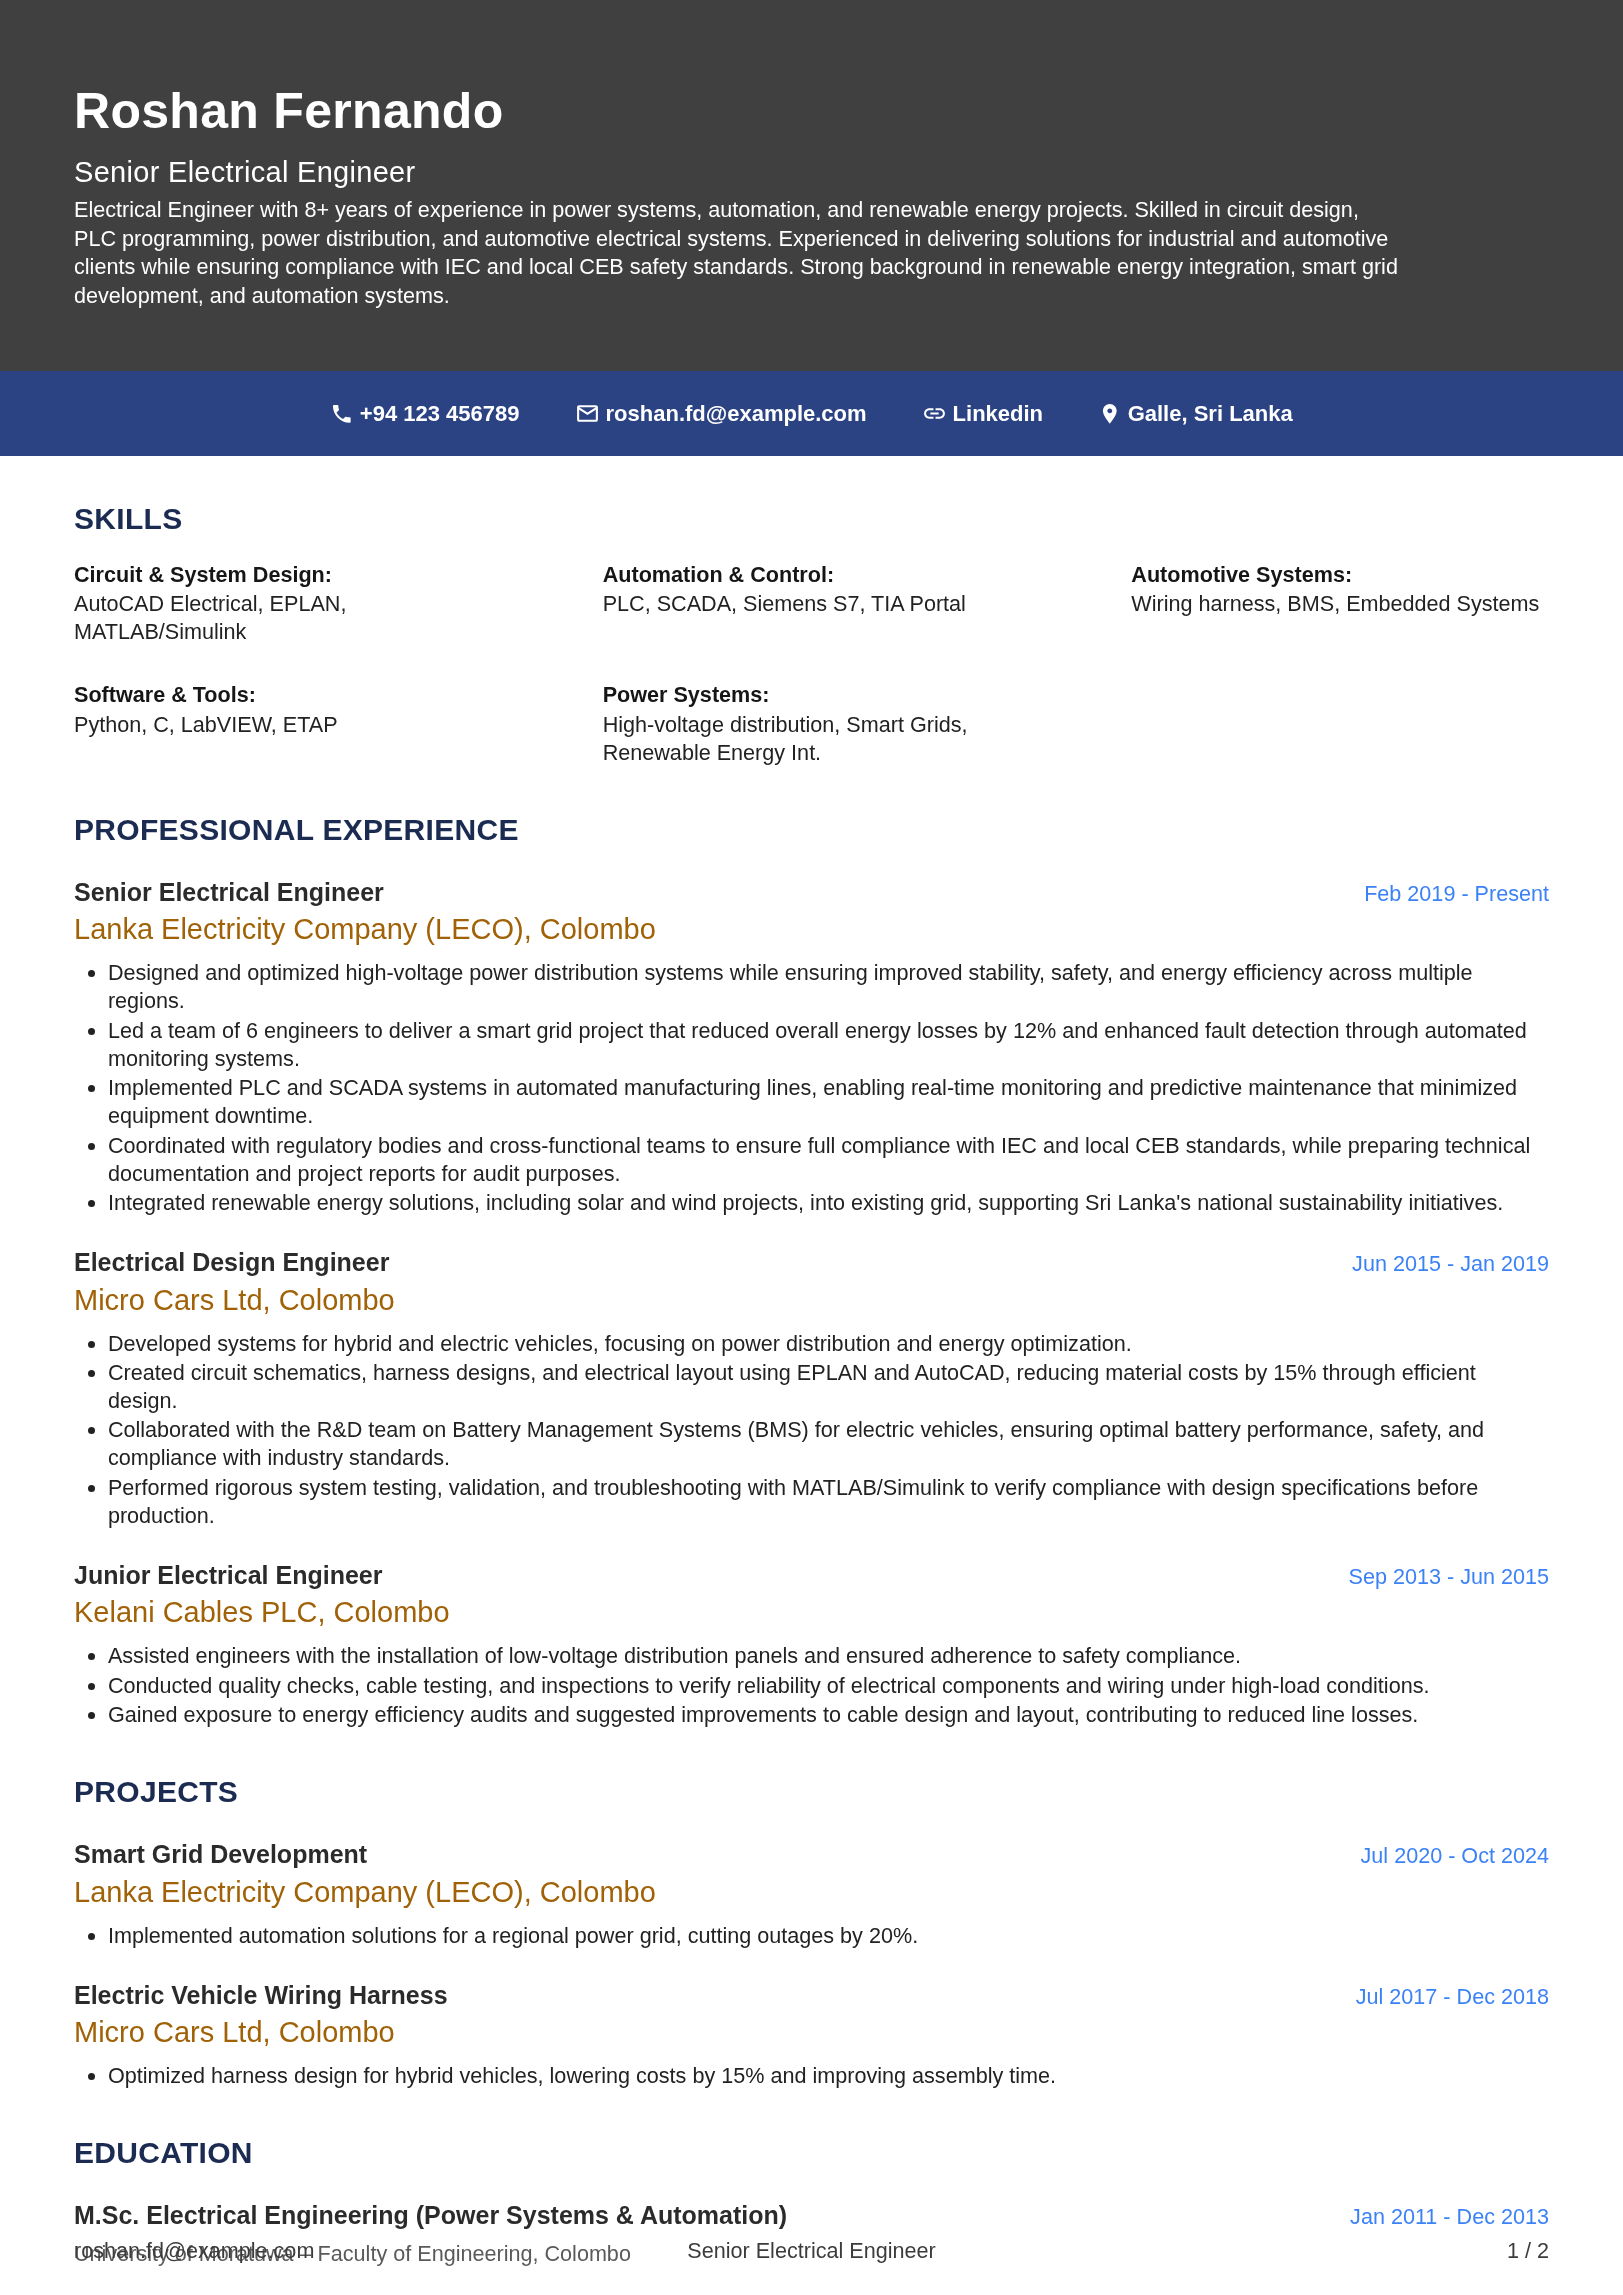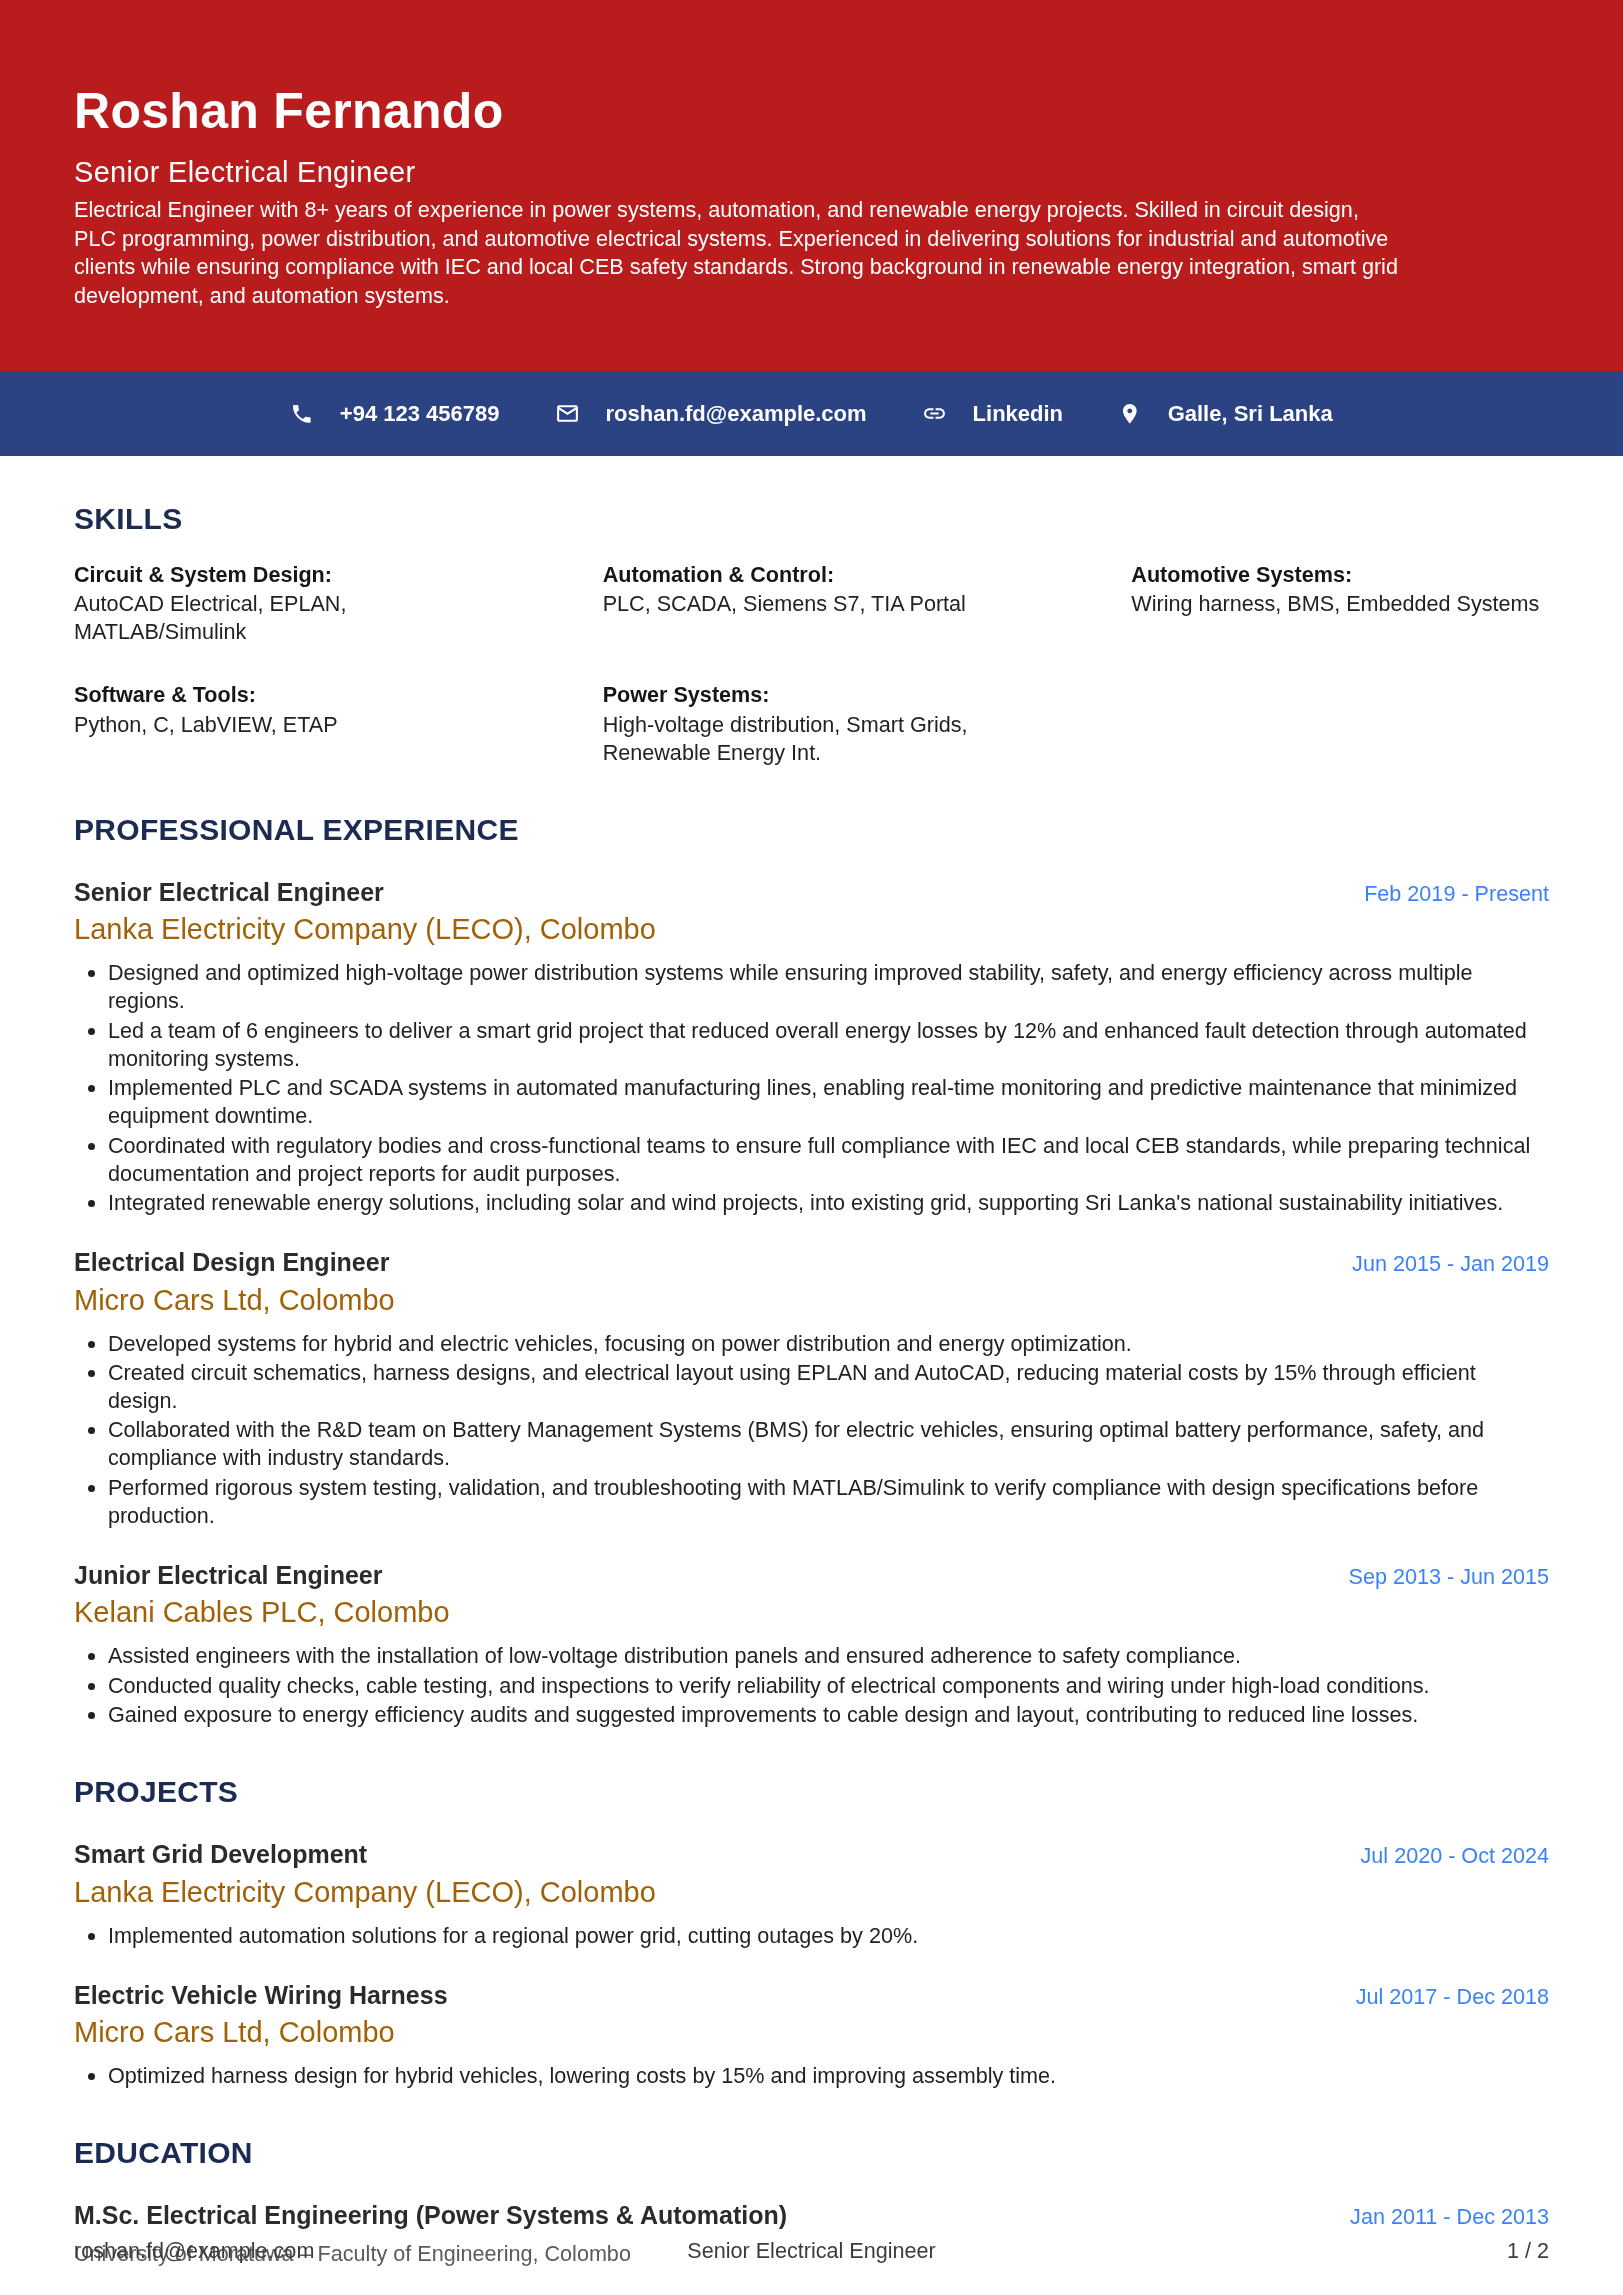--- a/index.html
+++ b/index.html
@@ -3,34 +3,34 @@
 <meta charset="utf-8">
 <style>
   * { box-sizing: border-box; }
   html,body { margin:0; padding:0; }
   body {
     width:1623px; height:2295px; position:relative; overflow:hidden;
     background:#ffffff; font-family:"Liberation Sans", sans-serif; color:#222;
   }
   
   .header {
-    background:#b91c1c; color:#ffffff;
+    background:#404040; color:#ffffff;
     height:371px; padding:84px 74px 0 74px;
   }
   .name { font-size:50px; font-weight:bold; letter-spacing:0.3px; line-height:1.1; }
   .job-headline { font-size:29px; font-weight:400; margin-top:17px; letter-spacing:0.3px; }
   .summary { font-size:21.6px; line-height:1.32; margin-top:7px; max-width:1328px; }
 
   
   .contact-bar {
     background:#2b4383; height:85px; color:#ffffff;
     display:flex; align-items:center; justify-content:center; gap:55px;
     font-size:22px; font-weight:bold;
   }
-  .contact-item { display:flex; align-items:center; gap:26px; }
+  .contact-item { display:flex; align-items:center; gap:6px; }
   .contact-item svg { display:block; }
 
   
   .content { padding:0 74px; }
   .section-heading {
     color:#1b2b52; font-size:30px; font-weight:bold; letter-spacing:0.3px;
     margin-top:46px;
   }
   
   .skills-grid {

